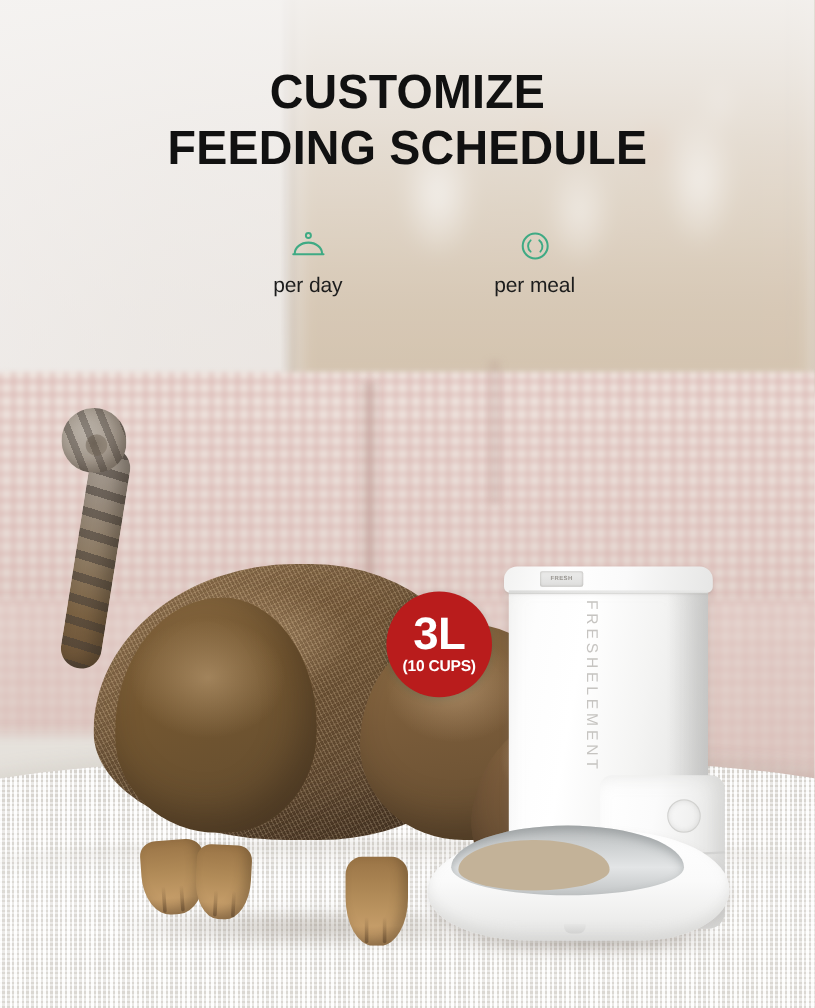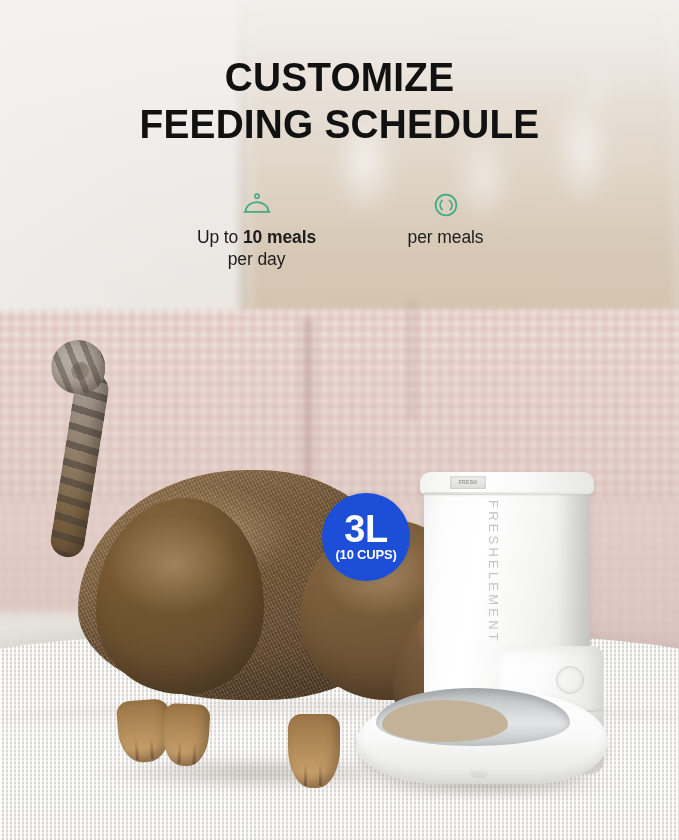--- a/index.html
+++ b/index.html
@@ -630,52 +630,49 @@
     <div class="led-dot d1"></div>
     <div class="led-dot d2"></div>
     <div class="led-dot d3"></div>
 
     <div class="bowl-base"></div>
     <div class="bowl-notch"></div>
     <div class="bowl-steel"></div>
     <div class="kibble"></div>
   </div>
 
-  <div class="badge" style="background: #1d4ed8;">
+  <div class="badge" style="background: #b91c1c;">
     <div class="badge-main">3L</div>
     <div class="badge-sub">(10 CUPS)</div>
   </div>
 
   <div class="headline" style="color: rgb(17, 17, 17);">
     <span>CUSTOMIZE</span>
     <span class="l2">FEEDING SCHEDULE</span>
   </div>
 
   <div class="features">
 
     <div class="feature f1">
       <div class="feature-icon">
         <svg width="28" height="26" viewBox="0 0 28 26" fill="none">
           <circle cx="14" cy="4.2" r="2.1" stroke="#3faa84" stroke-width="1.6"></circle>
           <path d="M2.6 19.4a11.4 9.2 0 0 1 22.8 0" stroke="#3faa84" stroke-width="1.7" fill="none" stroke-linecap="round"></path>
           <line x1="1.4" y1="19.9" x2="26.6" y2="19.9" stroke="#3faa84" stroke-width="1.7" stroke-linecap="round"></line>
         </svg>
       </div>
-      <div class="feature-line">
-        <span>Up to </span><b>10 meals</b>
-      </div>
       <div class="feature-line sub">per day</div>
     </div>
 
     <div class="feature f2">
       <div class="feature-icon">
         <svg width="26" height="26" viewBox="0 0 26 26" fill="none">
           <circle cx="13" cy="13" r="10.4" stroke="#3faa84" stroke-width="1.7"></circle>
           <path d="M9.2 8.3a6.2 6.2 0 0 0 0 9.4" stroke="#3faa84" stroke-width="1.6" stroke-linecap="round"></path>
           <path d="M16.4 8.3a6.2 6.2 0 0 1 .9 9.4" stroke="#3faa84" stroke-width="1.6" stroke-linecap="round"></path>
         </svg>
       </div>
-      <div class="feature-line sub">per meals</div>
+      <div class="feature-line sub">per meal</div>
     </div>
 
 
   </div>
 </div>
 
 </body></html>

